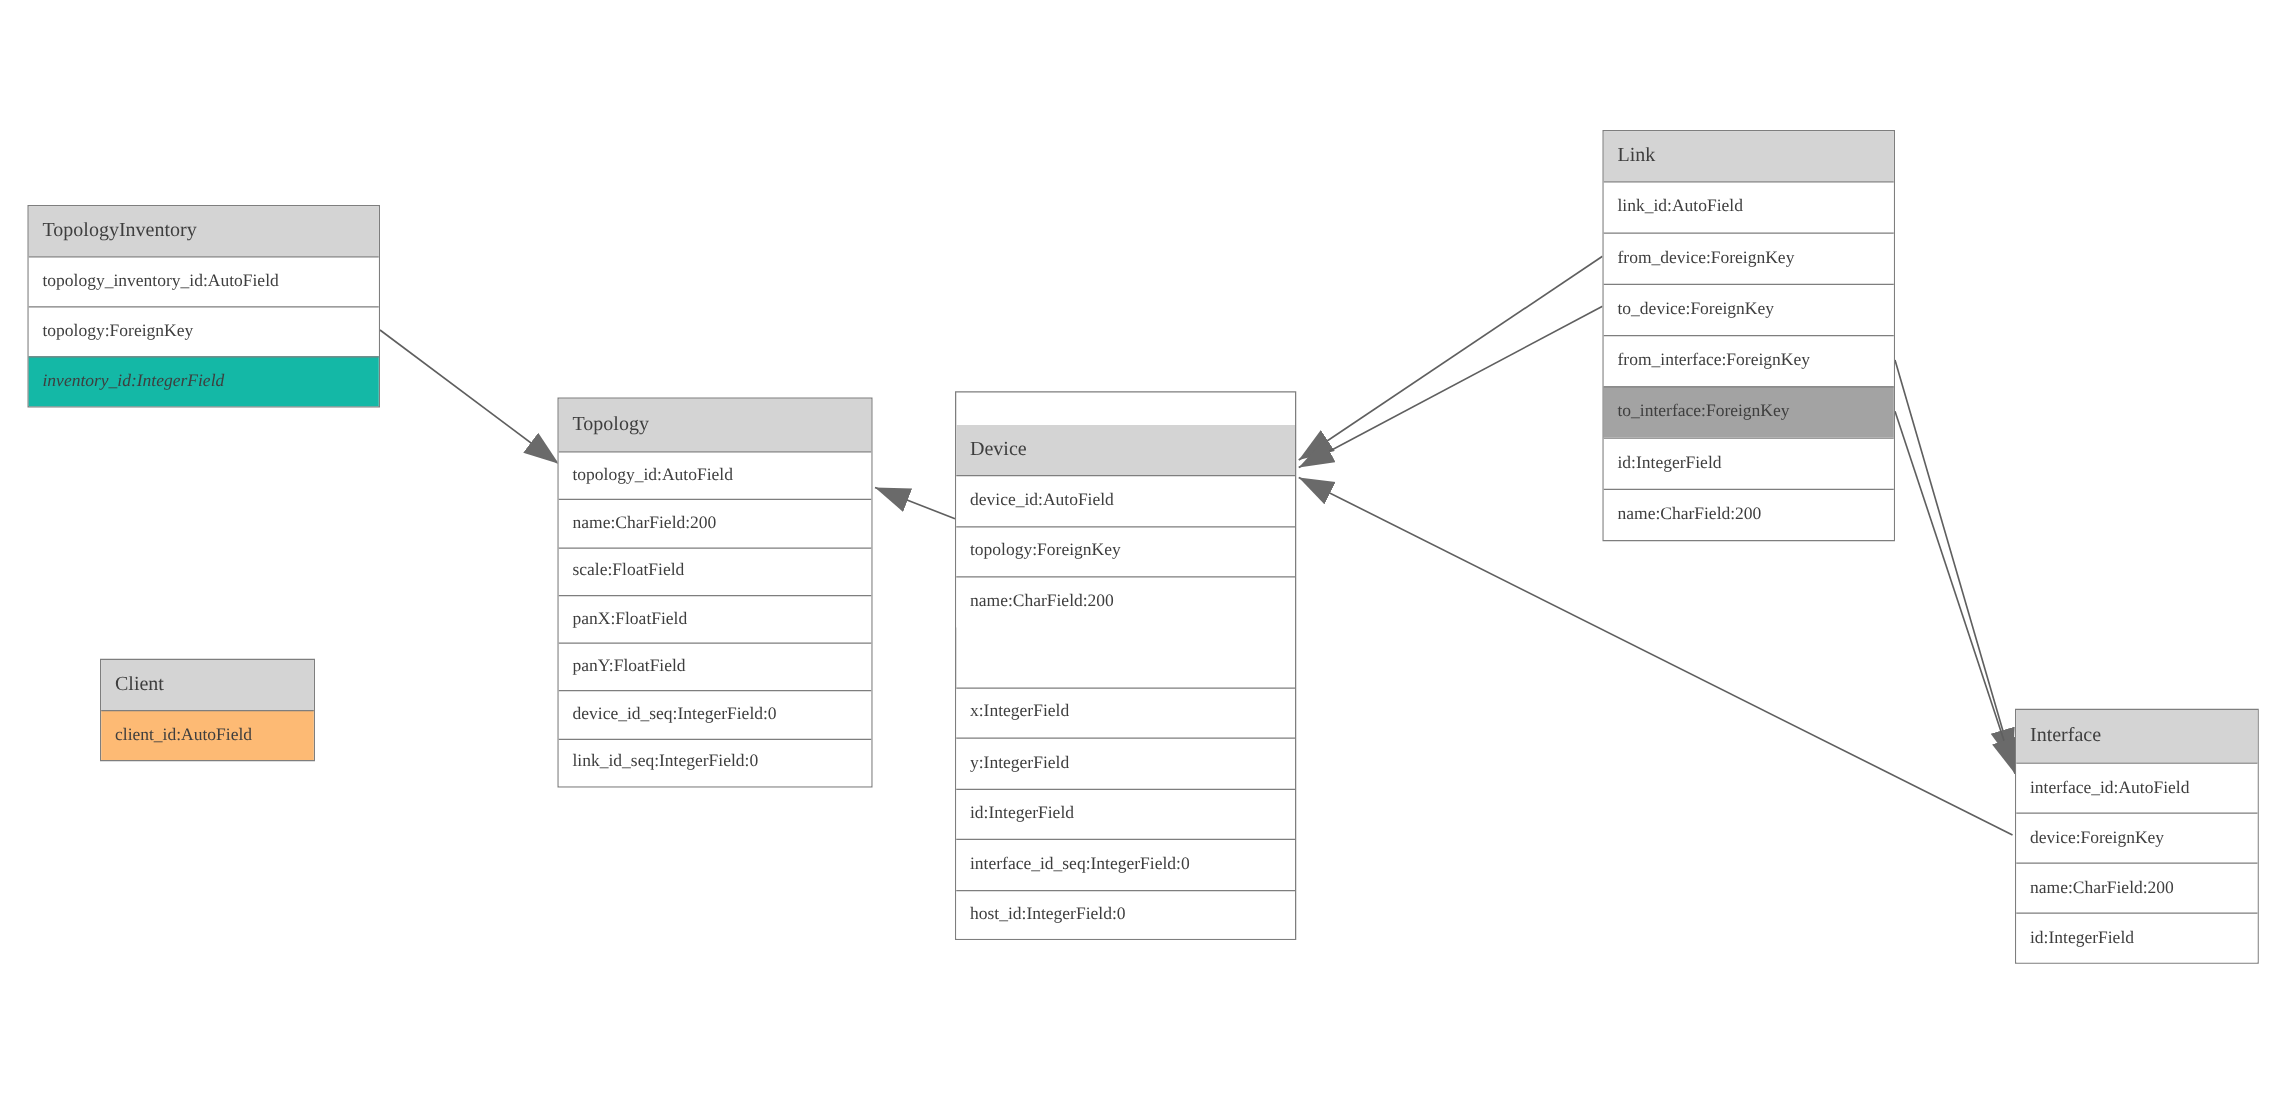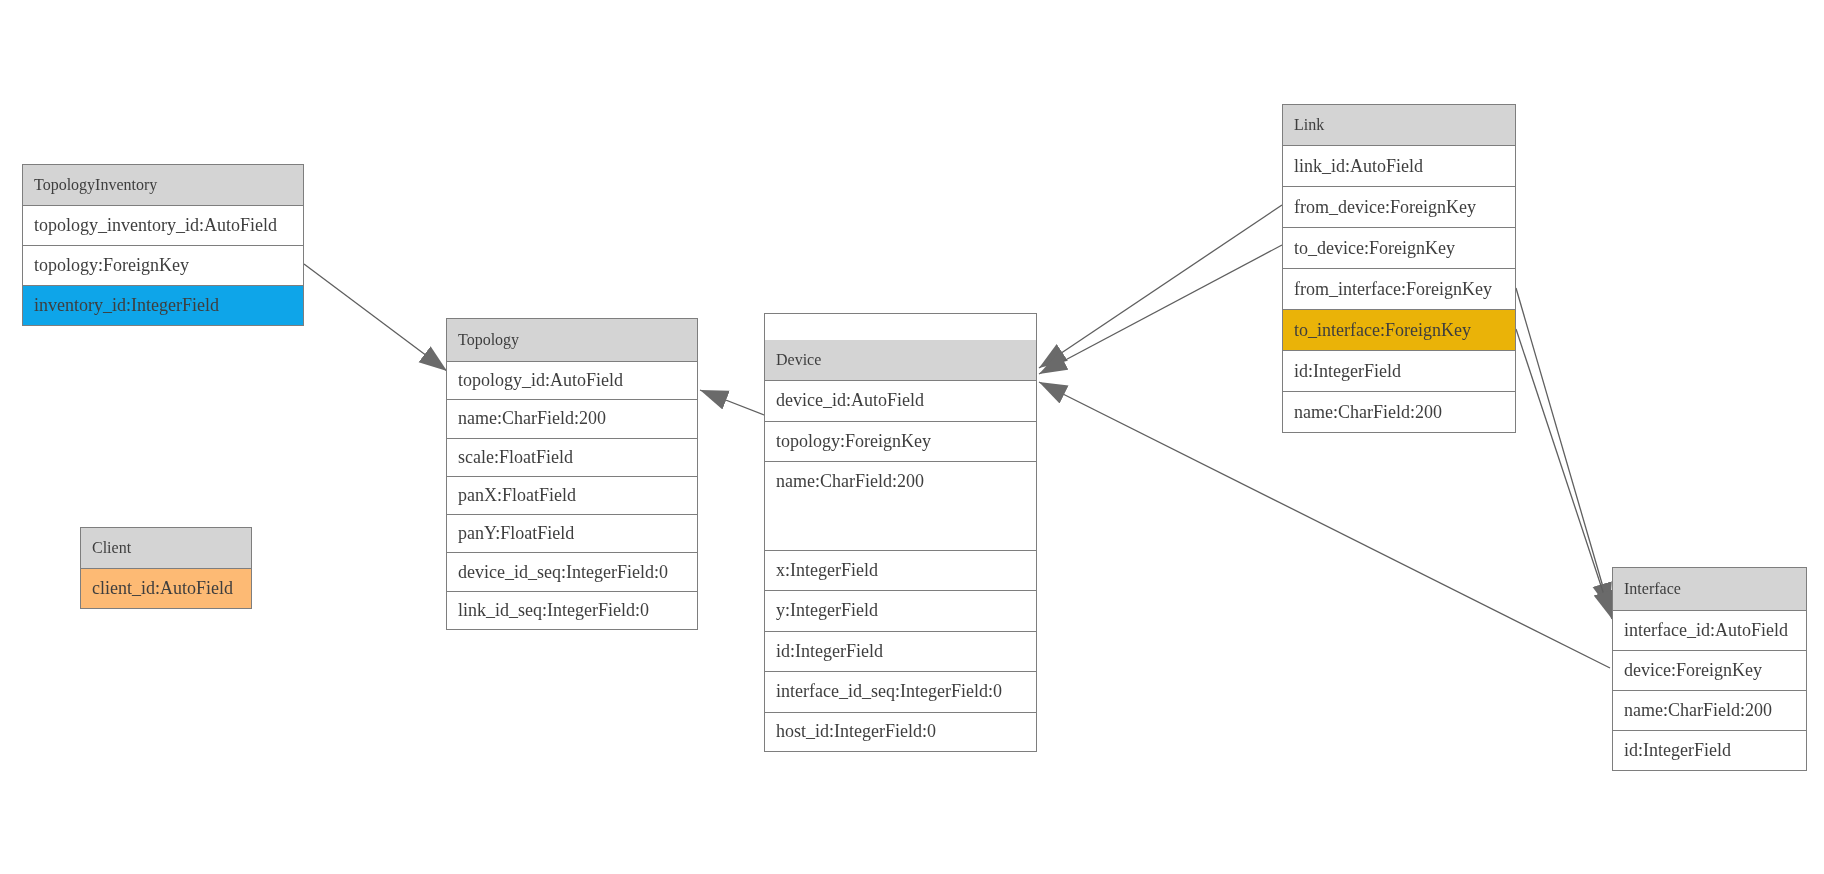--- a/index.html
+++ b/index.html
@@ -39,21 +39,21 @@
     white-space: nowrap;
     overflow: hidden;
   }
   .field-row {
     box-sizing: border-box;
     display: flex;
     align-items: center;
     padding-left: 11px;
     border-top: 1.5px solid #7e7e7e;
     background: #ffffff;
-    font-size: 18px;
+    font-size: 14px;
     white-space: nowrap;
     overflow: hidden;
   }
   .edge-line {
     fill: none;
   }
 </style>
 </head>
 <body>
 
@@ -72,21 +72,21 @@
         <line x1="1516" y1="288" x2="1610" y2="611" stroke="#5f5f5f" stroke-width="1.3" marker-end="url(#arrowhead)" class="edge-line"></line>
         <line x1="1516" y1="329" x2="1612" y2="619" stroke="#5f5f5f" stroke-width="1.3" marker-end="url(#arrowhead)" class="edge-line"></line>
         <line x1="1610" y1="668" x2="1039" y2="382" stroke="#5f5f5f" stroke-width="1.3" marker-end="url(#arrowhead)" class="edge-line"></line>
       </g>
   </svg>
   <div id="entity-layer">
       <div class="entity" style="left: 22px; top: 164px; width: 282px; border-color: rgb(126, 126, 126); color: rgb(62, 62, 62);">
         <div class="entity-header" style="height: 40px; background: rgb(212, 212, 212);">TopologyInventory</div>
         <div class="field-row" style="height: 40px; border-top-color: rgb(126, 126, 126); background: rgb(255, 255, 255);">topology_inventory_id:AutoField</div>
         <div class="field-row" style="height: 40px; border-top-color: rgb(126, 126, 126); background: rgb(255, 255, 255);">topology:ForeignKey</div>
-        <div class="field-row" style="height: 40px; border-top-color: rgb(126, 126, 126); background: #0ea5e9;">inventory_id:IntegerField</div>
+        <div class="field-row" style="height: 40px; border-top-color: rgb(126, 126, 126); background: #14b8a6; font-style: italic;">inventory_id:IntegerField</div>
       </div>
       <div class="entity" style="left: 80px; top: 527px; width: 172px; border-color: rgb(126, 126, 126); color: rgb(62, 62, 62);">
         <div class="entity-header" style="height: 40px; background: rgb(212, 212, 212);">Client</div>
         <div class="field-row" style="height: 40px; border-top-color: rgb(126, 126, 126); background: #fdba74;">client_id:AutoField</div>
       </div>
       <div class="entity" style="left: 446px; top: 318px; width: 252px; border-color: rgb(126, 126, 126); color: rgb(62, 62, 62);">
         <div class="entity-header" style="height: 42px; background: rgb(212, 212, 212);">Topology</div>
         <div class="field-row" style="height: 38.3px; border-top-color: rgb(126, 126, 126); background: rgb(255, 255, 255);">topology_id:AutoField</div>
         <div class="field-row" style="height: 38.3px; border-top-color: rgb(126, 126, 126); background: rgb(255, 255, 255);">name:CharField:200</div>
         <div class="field-row" style="height: 38.3px; border-top-color: rgb(126, 126, 126); background: rgb(255, 255, 255);">scale:FloatField</div>
@@ -105,21 +105,21 @@
         <div class="field-row" style="height: 40.5px; border-top-color: rgb(126, 126, 126); background: rgb(255, 255, 255);">id:IntegerField</div>
         <div class="field-row" style="height: 40.5px; border-top-color: rgb(126, 126, 126); background: rgb(255, 255, 255);">interface_id_seq:IntegerField:0</div>
         <div class="field-row" style="height: 39px; border-top-color: rgb(126, 126, 126); background: rgb(255, 255, 255);">host_id:IntegerField:0</div>
       </div>
       <div class="entity" style="left: 1282px; top: 104px; width: 234px; border-color: rgb(126, 126, 126); color: rgb(62, 62, 62);">
         <div class="entity-header" style="height: 40px; background: rgb(212, 212, 212);">Link</div>
         <div class="field-row" style="height: 41px; border-top-color: rgb(126, 126, 126); background: rgb(255, 255, 255);">link_id:AutoField</div>
         <div class="field-row" style="height: 41px; border-top-color: rgb(126, 126, 126); background: rgb(255, 255, 255);">from_device:ForeignKey</div>
         <div class="field-row" style="height: 41px; border-top-color: rgb(126, 126, 126); background: rgb(255, 255, 255);">to_device:ForeignKey</div>
         <div class="field-row" style="height: 41px; border-top-color: rgb(126, 126, 126); background: rgb(255, 255, 255);">from_interface:ForeignKey</div>
-        <div class="field-row" style="height: 41px; border-top-color: rgb(126, 126, 126); background: #eab308;">to_interface:ForeignKey</div>
+        <div class="field-row" style="height: 41px; border-top-color: rgb(126, 126, 126); background: #a3a3a3;">to_interface:ForeignKey</div>
         <div class="field-row" style="height: 41px; border-top-color: rgb(126, 126, 126); background: rgb(255, 255, 255);">id:IntegerField</div>
         <div class="field-row" style="height: 41px; border-top-color: rgb(126, 126, 126); background: rgb(255, 255, 255);">name:CharField:200</div>
       </div>
       <div class="entity" style="left: 1612px; top: 567px; width: 195px; border-color: rgb(126, 126, 126); color: rgb(62, 62, 62);">
         <div class="entity-header" style="height: 42px; background: rgb(212, 212, 212);">Interface</div>
         <div class="field-row" style="height: 40px; border-top-color: rgb(126, 126, 126); background: rgb(255, 255, 255);">interface_id:AutoField</div>
         <div class="field-row" style="height: 40px; border-top-color: rgb(126, 126, 126); background: rgb(255, 255, 255);">device:ForeignKey</div>
         <div class="field-row" style="height: 40px; border-top-color: rgb(126, 126, 126); background: rgb(255, 255, 255);">name:CharField:200</div>
         <div class="field-row" style="height: 40px; border-top-color: rgb(126, 126, 126); background: rgb(255, 255, 255);">id:IntegerField</div>
       </div>

